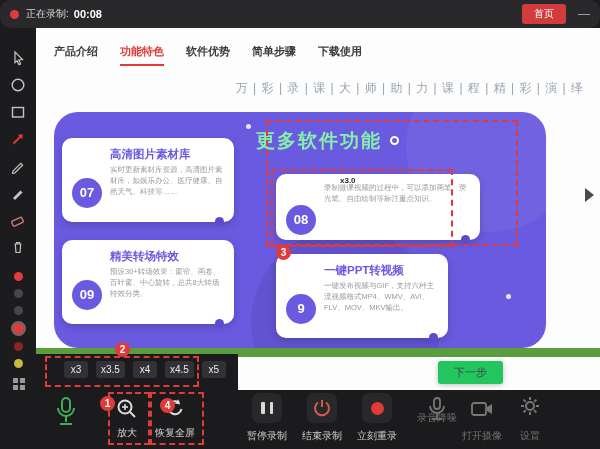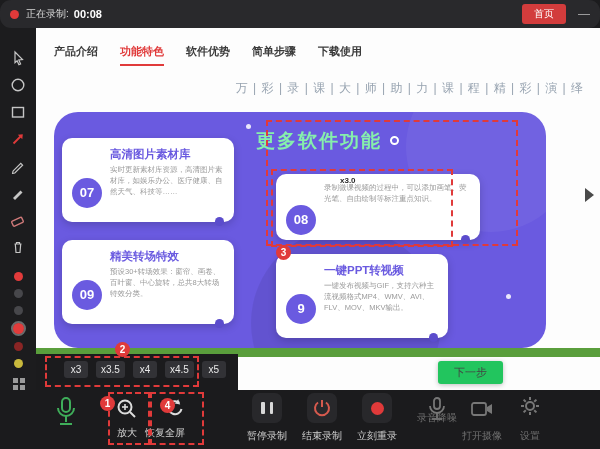--- a/index.html
+++ b/index.html
@@ -230,21 +230,21 @@
       <line x1="14" y1="14" x2="19" y2="19" stroke="#ddd" stroke-width="2"></line>
       <line x1="6" y1="9" x2="12" y2="9" stroke="#ddd" stroke-width="1.6"></line>
       <line x1="9" y1="6" x2="9" y2="12" stroke="#ddd" stroke-width="1.6"></line>
     </svg>
     <div class="ctl-label" style="left:107px;top:36px;width:40px;">放大</div>
 
     <svg class="abs" style="left:165px;top:8px;" width="20" height="20" viewBox="0 0 20 20">
       <path d="M16.5 11 a6.5 6.5 0 1 1 -2.2 -6.3" fill="none" stroke="#ddd" stroke-width="2"></path>
       <polygon points="13.2,1.2 15.2,6.6 9.8,5.4" fill="#ddd"></polygon>
     </svg>
-    <div class="ctl-label" style="left:143px;top:36px;width:44px;">恢复全屏</div>
+    <div class="ctl-label" style="left:153px;top:36px;width:44px;">恢复全屏</div>
 
     <div class="icon-square" style="left:252px;top:3px;">
       <span class="pause-bars">
           <span></span>
           <span></span>
         </span>
     </div>
     <div class="ctl-label" style="left:247px;top:39px;width:40px;">暂停录制</div>
 
     <div class="icon-square" style="left:307px;top:3px;">

